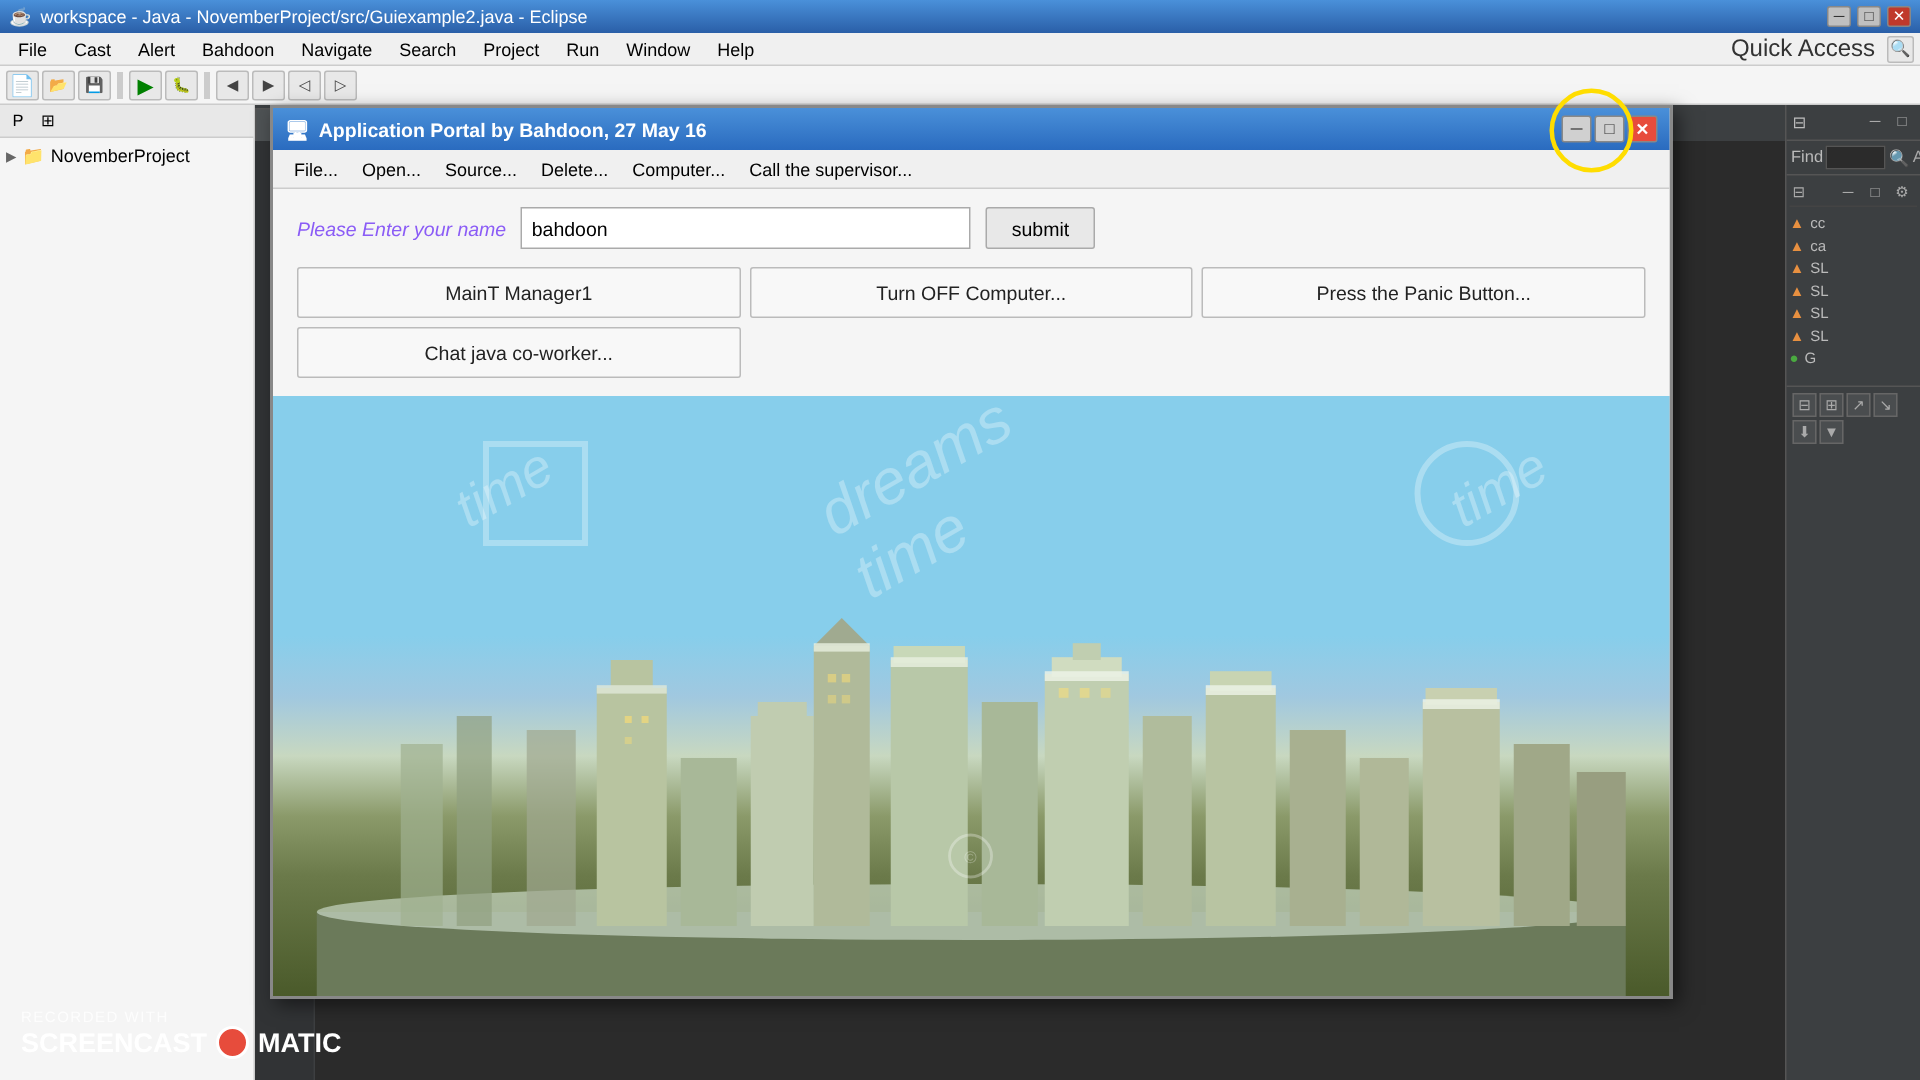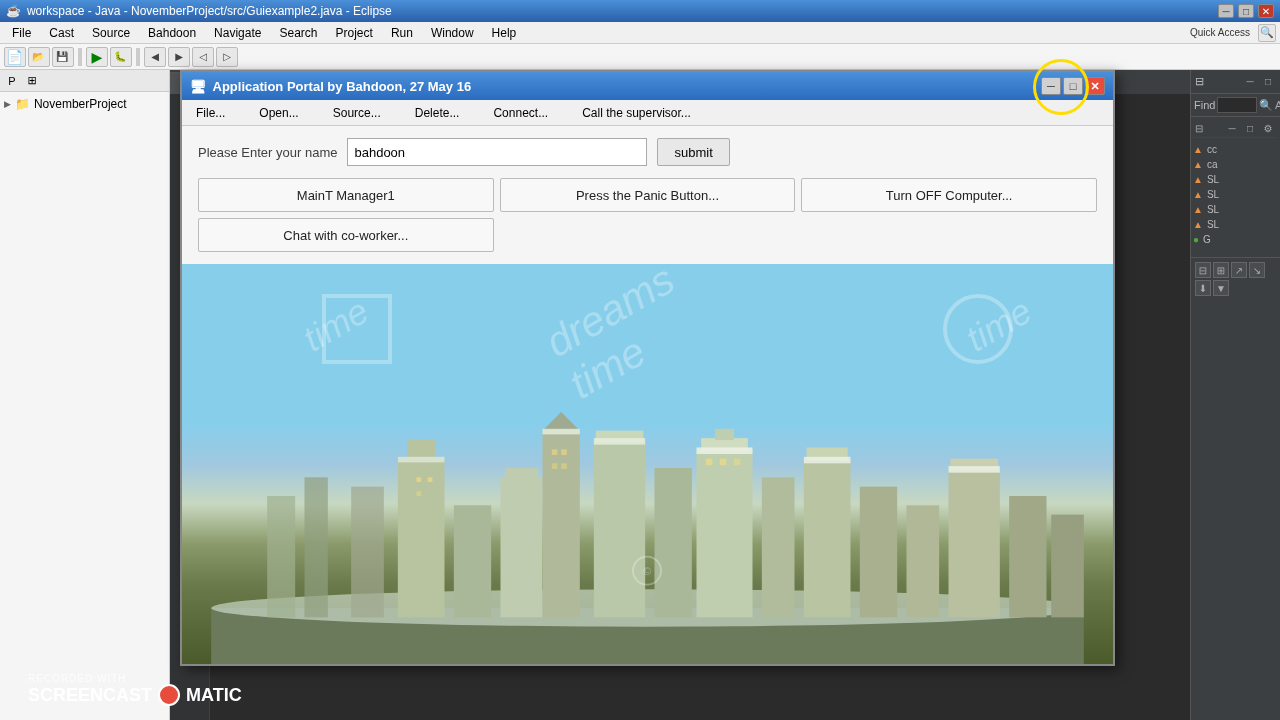--- a/index.html
+++ b/index.html
@@ -271,21 +271,21 @@
       z-index: 200;
     }
 
     
     #dialog-menubar {
       background: #f0f0f0;
       height: 26px;
       display: flex;
       align-items: center;
       padding: 0 8px;
-      gap: 22px;
+      gap: 4px;
       border-bottom: 1px solid #ccc;
     }
     .dialog-menu-item {
       padding: 2px 6px;
       font-size: 12px;
       cursor: pointer;
       border-radius: 2px;
     }
 
     
@@ -296,22 +296,23 @@
 
     
     #name-row {
       display: flex;
       align-items: center;
       gap: 10px;
       margin-bottom: 12px;
     }
     #name-label {
       font-size: 13px;
-      color: #404040;
+      color: #8b5cf6;
       white-space: nowrap;
+      font-style: italic;
     }
     #name-input {
       width: 300px;
       height: 28px;
       border: 1px solid #aaa;
       padding: 2px 6px;
       font-size: 13px;
       background: white;
     }
     #submit-btn {
@@ -381,21 +382,21 @@
       align-items: center;
       gap: 4px;
       padding: 2px 0;
       cursor: pointer;
     }
 
     
     #screencast-watermark {
       position: fixed;
       bottom: 14px;
-      left: 28px;
+      left: 14px;
       color: white;
       font-size: 11px;
       z-index: 300;
       pointer-events: none;
     }
     #screencast-watermark .recorded-with {
       font-size: 10px;
       opacity: 0.8;
       letter-spacing: 1px;
     }
@@ -456,30 +457,30 @@
   <div id="titlebar-controls">
     <div class="titlebar-btn">─</div>
     <div class="titlebar-btn">□</div>
     <div class="titlebar-btn close">✕</div>
   </div>
 </div>
 
 <div id="menubar">
   <div class="menu-item">File</div>
   <div class="menu-item">Cast</div>
-  <div class="menu-item">Source</div>
+  <div class="menu-item">Alert</div>
   <div class="menu-item">Bahdoon</div>
   <div class="menu-item">Navigate</div>
   <div class="menu-item">Search</div>
   <div class="menu-item">Project</div>
   <div class="menu-item">Run</div>
   <div class="menu-item">Window</div>
   <div class="menu-item">Help</div>
   <div style="flex:1"></div>
-  <span style="font-size:10px;color:#333;padding:0 6px;">Quick Access</span>
+  <span style="font-size:16px;color:#333;padding:0 6px;">Quick Access</span>
   <div class="toolbar-btn" style="width:18px;height:18px;font-size:11px;">🔍</div>
 </div>
 
 <div id="toolbar">
   <div id="toolbar-left">
 
     <div class="toolbar-btn" style="font-size:14px;">📄</div>
     <div class="toolbar-btn">📂</div>
     <div class="toolbar-btn">💾</div>
     <div style="width:4px;height:18px;background:#ccc;margin:0 2px;"></div>
@@ -585,37 +586,37 @@
           <div class="dialog-btn">□</div>
           <div class="dialog-btn close-btn">✕</div>
         </div>
       </div>
 
       <div id="dialog-menubar">
         <div class="dialog-menu-item">File...</div>
         <div class="dialog-menu-item">Open...</div>
         <div class="dialog-menu-item">Source...</div>
         <div class="dialog-menu-item">Delete...</div>
-        <div class="dialog-menu-item">Connect...</div>
+        <div class="dialog-menu-item">Computer...</div>
         <div class="dialog-menu-item">Call the supervisor...</div>
       </div>
 
       <div id="dialog-content">
 
         <div id="name-row">
           <label id="name-label">Please Enter your name</label>
           <input id="name-input" type="text" value="bahdoon" style="">
           <button id="submit-btn">submit</button>
         </div>
 
         <div id="button-grid">
           <button class="action-btn">MainT Manager1</button>
+          <button class="action-btn">Turn OFF Computer...</button>
           <button class="action-btn">Press the Panic Button...</button>
-          <button class="action-btn">Turn OFF Computer...</button>
-          <button class="action-btn">Chat with co-worker...</button>
+          <button class="action-btn">Chat java co-worker...</button>
         </div>
 
       </div>
 
       <div id="city-bg">
 
         <div class="watermark" style="top:40px;left:120px;font-size:36px;">time</div>
         <div class="watermark" style="top:20px;left:370px;font-size:42px;">dreams<span style="display:block;">time</span></div>
         <div class="watermark" style="top:40px;right:80px;font-size:36px;">time</div>
 

